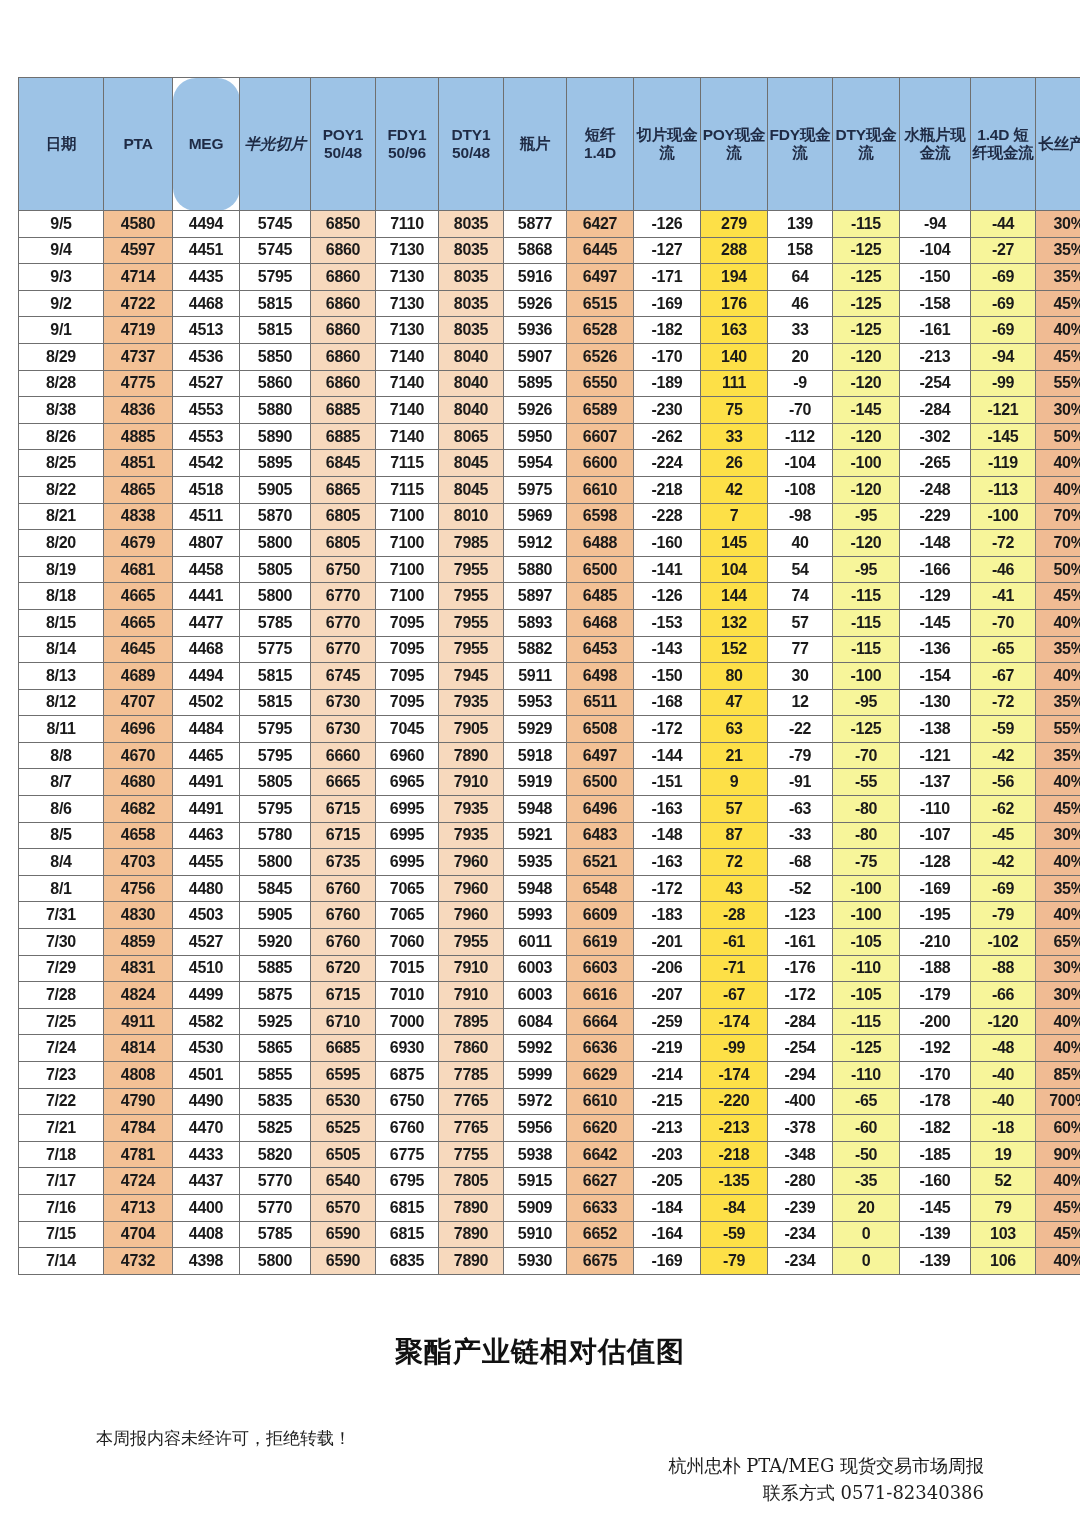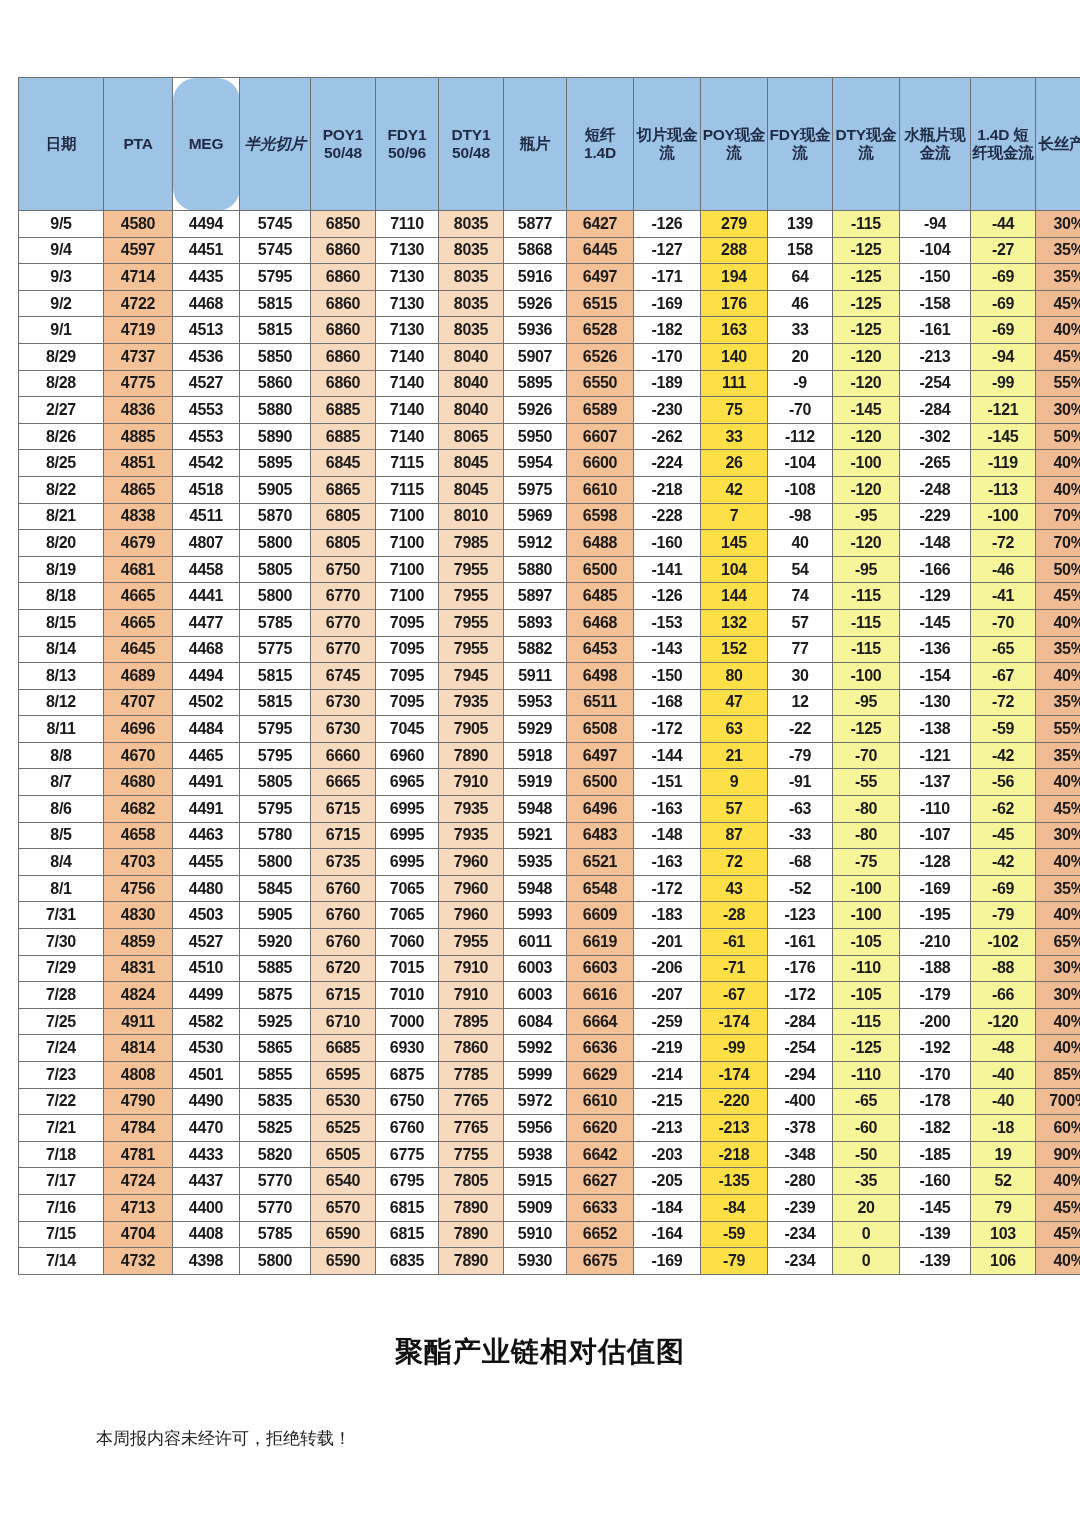--- a/index.html
+++ b/index.html
@@ -230,21 +230,21 @@
           <td class="f-orange v-dark">6550</td>
           <td class="f-white v-red">-189</td>
           <td class="f-green v-dark">111</td>
           <td class="f-white v-red">-9</td>
           <td class="f-yellow v-orange">-120</td>
           <td class="f-white v-red">-254</td>
           <td class="f-yellow v-orange">-99</td>
           <td class="f-tan v-dark">55%</td>
         </tr>
         <tr>
-          <td class="f-white v-dark">2/27</td>
+          <td class="f-white v-dark">8/38</td>
           <td class="f-orange v-dark">4836</td>
           <td class="f-white v-dark">4553</td>
           <td class="f-white v-dark">5880</td>
           <td class="f-orange2 v-dark">6885</td>
           <td class="f-white v-dark">7140</td>
           <td class="f-orange2 v-dark">8040</td>
           <td class="f-white v-dark">5926</td>
           <td class="f-orange v-dark">6589</td>
           <td class="f-white v-red">-230</td>
           <td class="f-green v-dark">75</td>
@@ -830,13 +830,15 @@
           <td class="f-yellow v-dark">106</td>
           <td class="f-tan v-dark">40%</td>
         </tr>
       </tbody>
   </table>
 </div>
 
 <div id="chart-title">聚酯产业链相对估值图</div>
 <div id="disclaimer">本周报内容未经许可，拒绝转载！</div>
 <div id="footer-right">
+  <div>杭州忠朴 PTA/MEG 现货交易市场周报</div>
+  <div>联系方式 0571-82340386</div>
 </div>
 
 </body></html>

